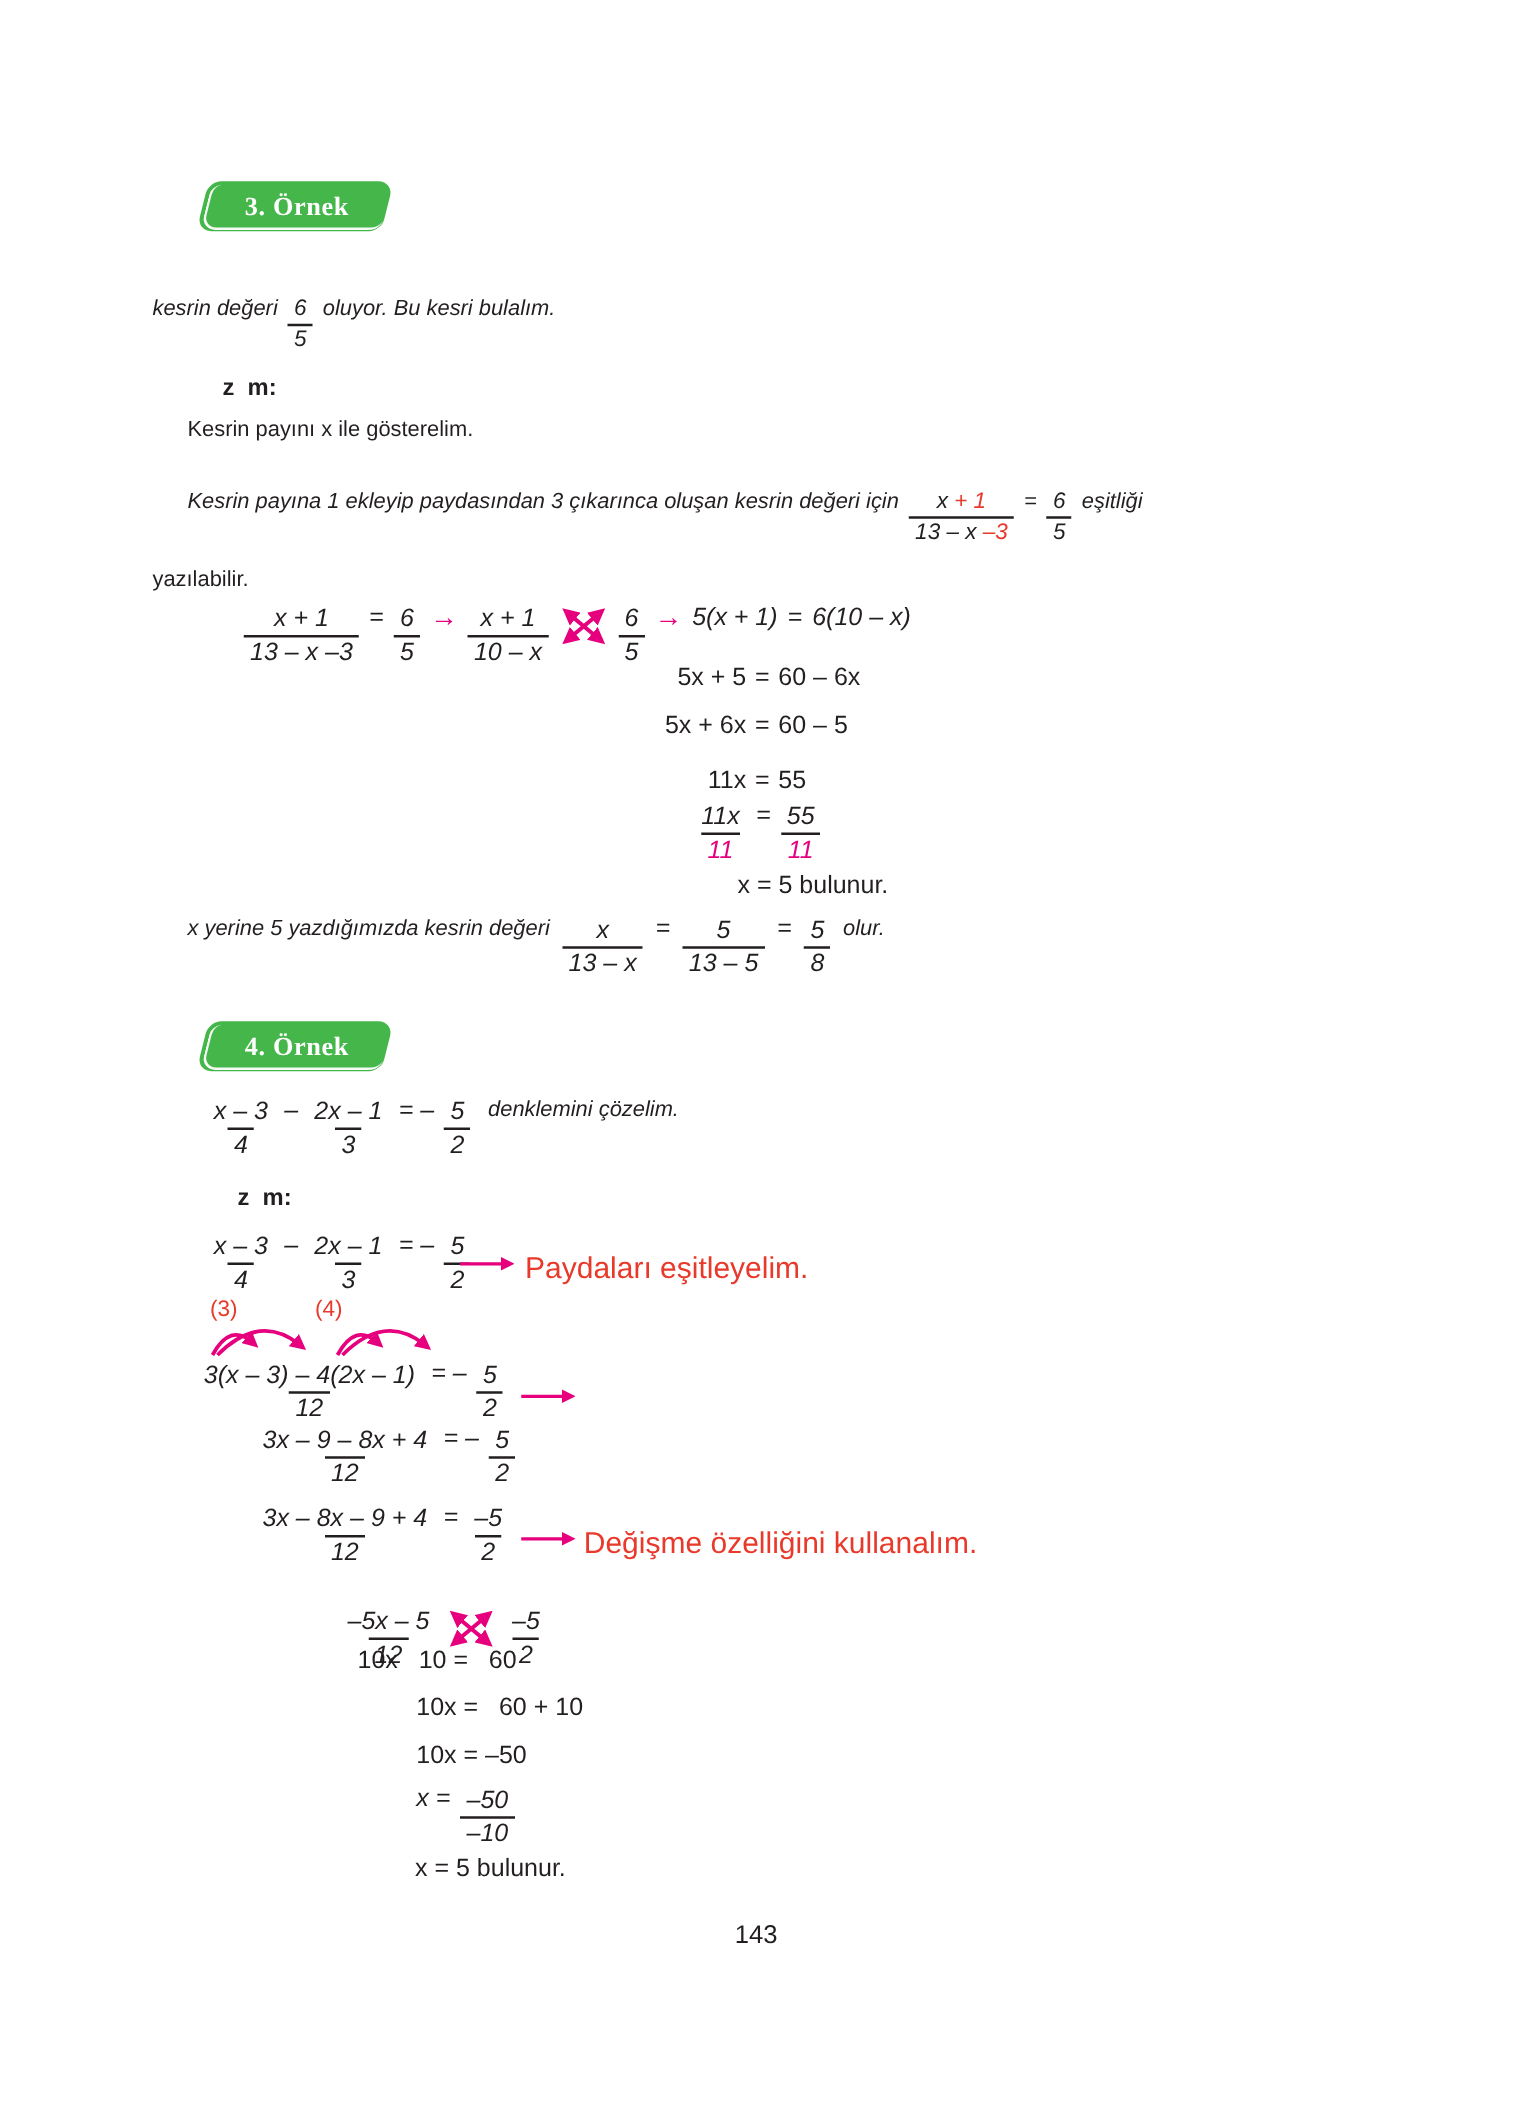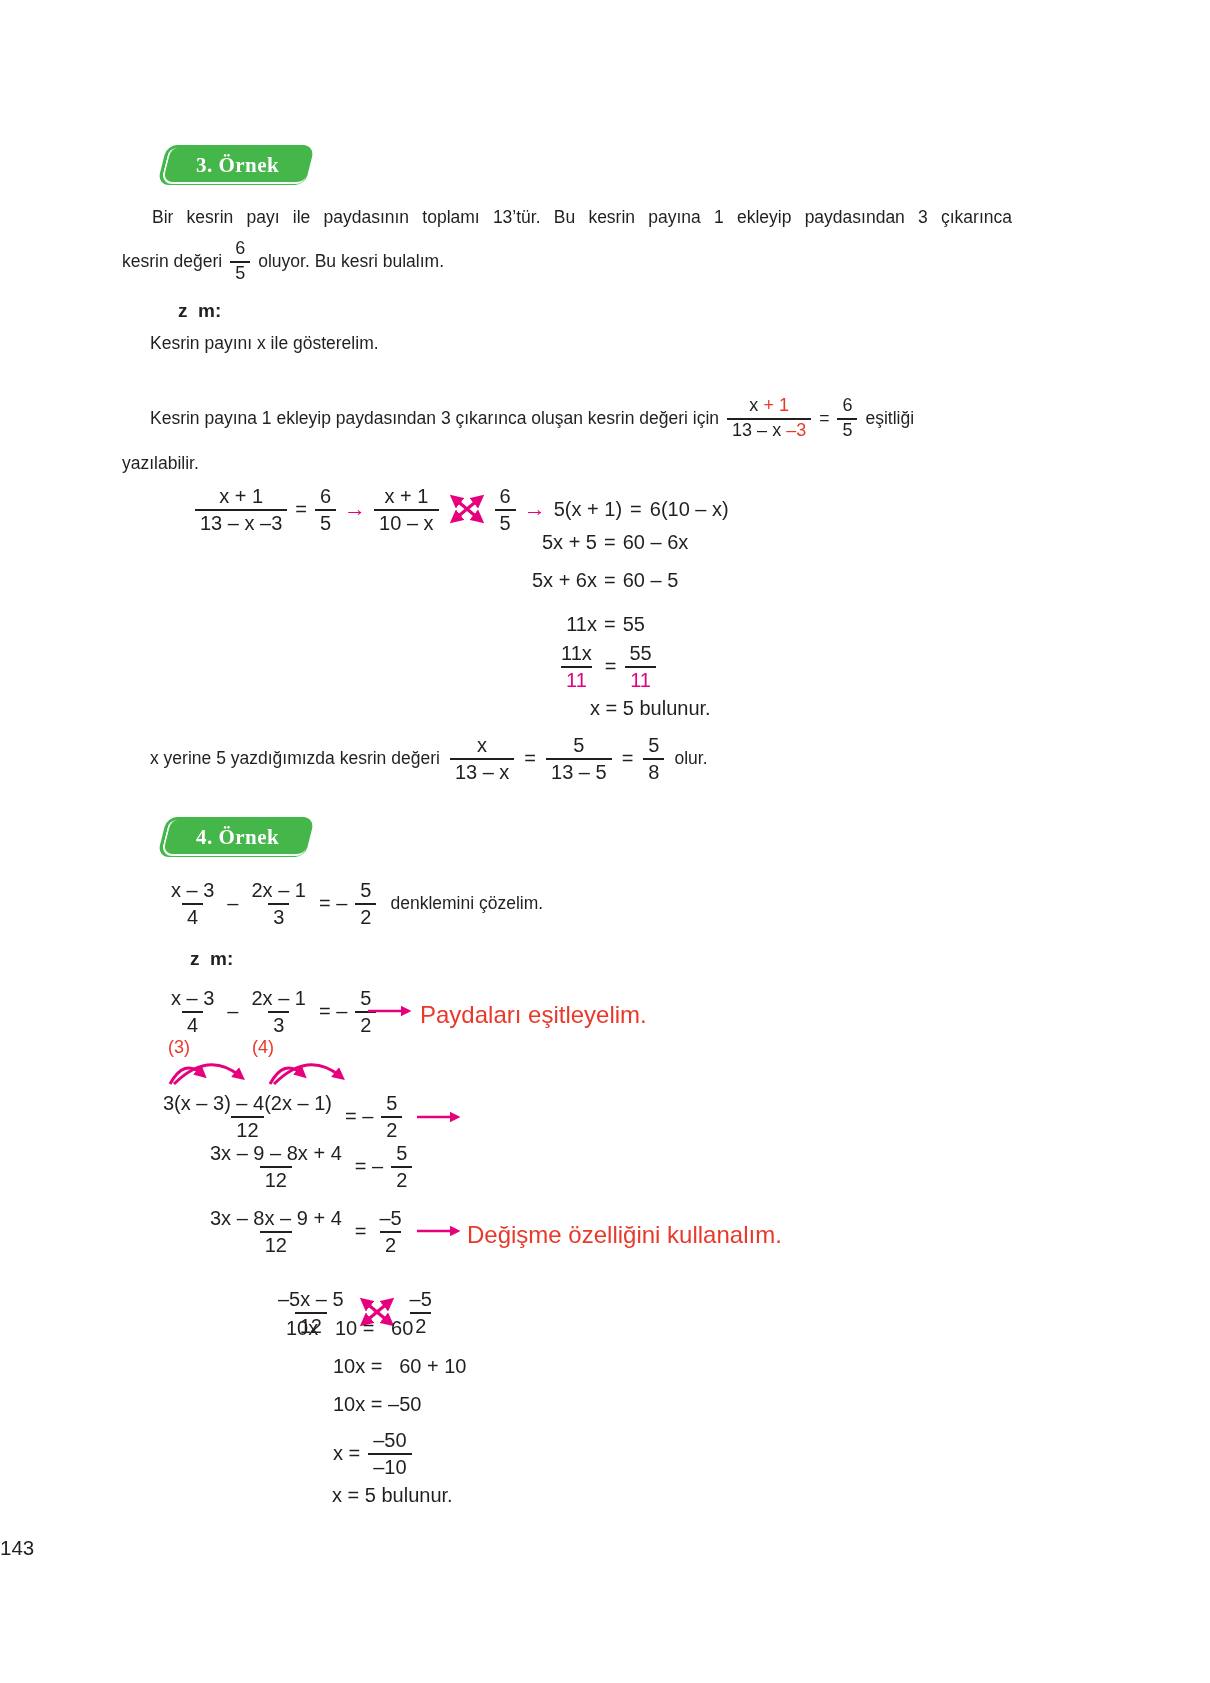--- a/index.html
+++ b/index.html
@@ -1,21 +1,21 @@
 <!DOCTYPE html>
 <html><head>
 <meta charset="utf-8">
 <style>
   html,body{margin:0;padding:0;background:#ffffff;}
   #page{position:relative;width:1210px;height:1683px;background:#fff;overflow:hidden;
         font-family:"Liberation Sans",sans-serif;color:#231f20;}
   .abs{position:absolute;}
   .t{font-size:17.5px;line-height:22px;color:#231f20;}
   .just{text-align:justify;text-align-last:justify;}
-  .m{display:flex;align-items:center;font-size:20px;color:#231f20;}
+  .m{display:flex;align-items:flex-start;font-size:20px;color:#231f20;font-style:italic;}
   .g8{gap:8px;}
   .g10{gap:10px;}
   .pre{white-space:pre;margin-left:16px;}
   .red{color:#e8392b;}
   .mag{color:#e6007d;}
   .f18{font-size:18px;}
   .f20{font-size:20px;}
   .frac{display:inline-flex;flex-direction:column;align-items:center;text-align:center;line-height:1.2;}
   .frac .num{padding:0 5px;display:inline-block;}
   .frac .den{border-top:2px solid #231f20;padding:0 5px;margin-top:1px;display:inline-block;}
@@ -28,42 +28,41 @@
           border-bottom:2px solid rgba(255,255,255,.95);border-radius:8px 10px 8px 12px;
           display:flex;align-items:center;justify-content:center;}
   .banner-label{transform:skewX(14deg);font-family:"Liberation Serif",serif;font-weight:700;
           font-size:21px;color:#fff;letter-spacing:.5px;}
   .note{color:#e8392b;font-size:24px;}
   .zm{font-size:19px;font-weight:bold;white-space:pre;}
   .xln{stroke:#e6007d;stroke-width:3.2;}
   .arc{fill:none;stroke:#e6007d;stroke-width:3;}
   .aln{stroke:#e6007d;stroke-width:2.6;}
   .arrow-glyph{color:#e6007d;font-size:22px;line-height:1;}
-  .pageno{font-size:20.5px;width:100%;}
+  .pageno{font-size:20.5px;text-align:center;width:100%;}
 </style>
 </head>
 <body>
 
 <svg width="0" height="0" style="position:absolute" aria-hidden="true">
   <defs>
     <marker id="ah" viewBox="0 0 10 10" refX="5" refY="5" markerWidth="4.2" markerHeight="4.2" orient="auto-start-reverse">
       <path d="M0 0 L10 5 L0 10 Z" fill="#e6007d"></path>
     </marker>
   </defs>
 </svg>
 
 <div id="page">
 
   <div class="abs banner" style="left:162px;top:145px">
     <div class="banner-in">
       <span class="banner-label">3. Örnek</span>
     </div>
   </div>
 
-  <div class="abs t just" style="left:152px;top:206px;width:860px">Bir kesrin payı ile paydasının toplamı 13’tür. Bu kesrin payına 1 ekleyip paydasından 3 çıkarınca</div>
   <div class="abs m g8" style="left:122px;top:236px;height:50px;font-size:17.5px">
     <span>kesrin değeri</span>
     <span class="frac f18">
       <span class="num">6</span>
       <span class="den">5</span>
     </span>
     <span>oluyor. Bu kesri bulalım.</span>
   </div>
 
   <div class="abs zm" style="left:178px;top:300px">z  m:</div>

